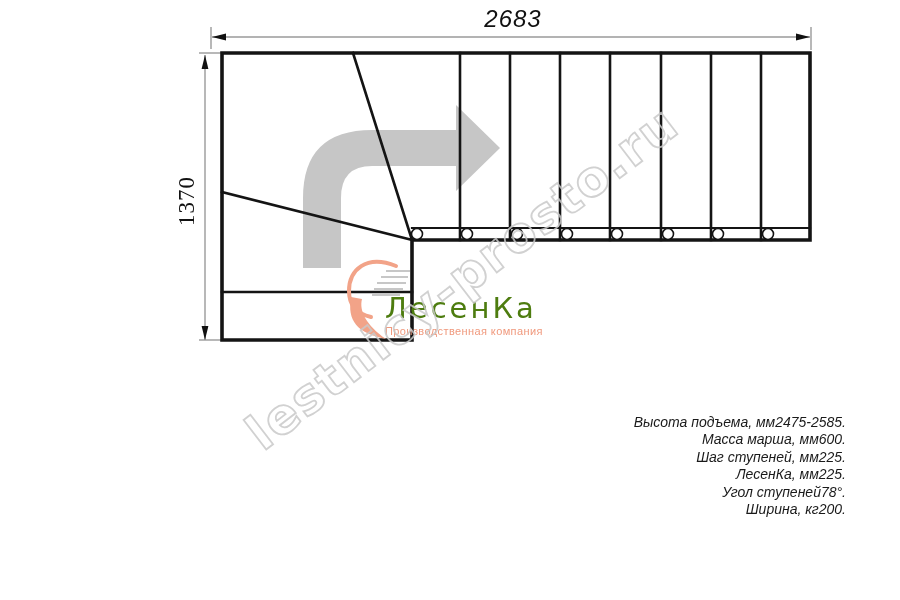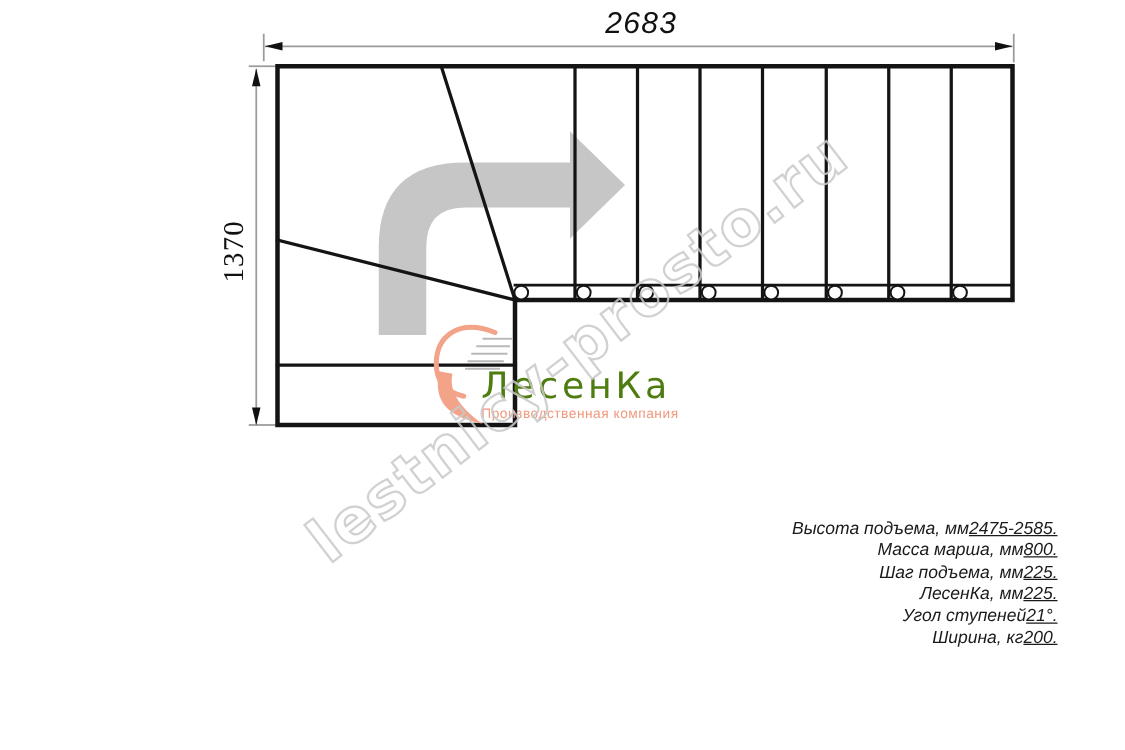--- a/index.html
+++ b/index.html
@@ -29,21 +29,21 @@
     font-family:"Liberation Sans",sans-serif;font-size:11px;
     color:#f0997d;letter-spacing:0.4px;
   }
   .specs{
     position:absolute;left:615px;top:414px;width:231px;
     font-family:"Liberation Sans",sans-serif;font-style:italic;
     font-size:14px;color:#1a1a1a;
   }
   .spec-row{display:flex;justify-content:flex-end;line-height:17.4px;}
   .spec-label{white-space:nowrap;}
-  .spec-value{white-space:nowrap;text-align:right;text-decoration:underline;}
+  .spec-value{white-space:nowrap;text-align:right;}
 </style>
 </head>
 <body>
 
 <div id="stage">
 
   <svg width="900" height="600" viewBox="0 0 900 600">
 
     <path d="M303,268 V198 Q303,130 372,130 H456 V105 L500,148 L456,191 V166 H372
          Q341,166 341,198 V268 Z" fill="#c6c6c6"></path>
@@ -111,33 +111,33 @@
   <div class="logo-name">ЛесенКа</div>
   <div class="logo-tagline">Производственная компания</div>
 
   <div class="specs">
     <div class="spec-row">
       <span class="spec-label">Высота подъема, мм</span>
       <span class="spec-value">2475-2585.</span>
     </div>
     <div class="spec-row">
       <span class="spec-label">Масса марша, мм</span>
-      <span class="spec-value">800.</span>
+      <span class="spec-value">600.</span>
     </div>
     <div class="spec-row">
-      <span class="spec-label">Шаг подъема, мм</span>
+      <span class="spec-label">Шаг ступеней, мм</span>
       <span class="spec-value">225.</span>
     </div>
     <div class="spec-row">
       <span class="spec-label">ЛесенКа, мм</span>
       <span class="spec-value">225.</span>
     </div>
     <div class="spec-row">
       <span class="spec-label">Угол ступеней</span>
-      <span class="spec-value">21°.</span>
+      <span class="spec-value">78°.</span>
     </div>
     <div class="spec-row">
       <span class="spec-label">Ширина, кг</span>
       <span class="spec-value">200.</span>
     </div>
   </div>
 
   <svg width="900" height="600" viewBox="0 0 900 600" style="pointer-events:none;">
     <text x="263" y="452" transform="rotate(-37.5 263 452)" font-family="DejaVu Sans, sans-serif" font-size="49" font-weight="bold" letter-spacing="2" fill="none" stroke="#c9c9c9" stroke-width="1.8" opacity="0.85">lestnicy-prosto.ru</text>
   </svg>

